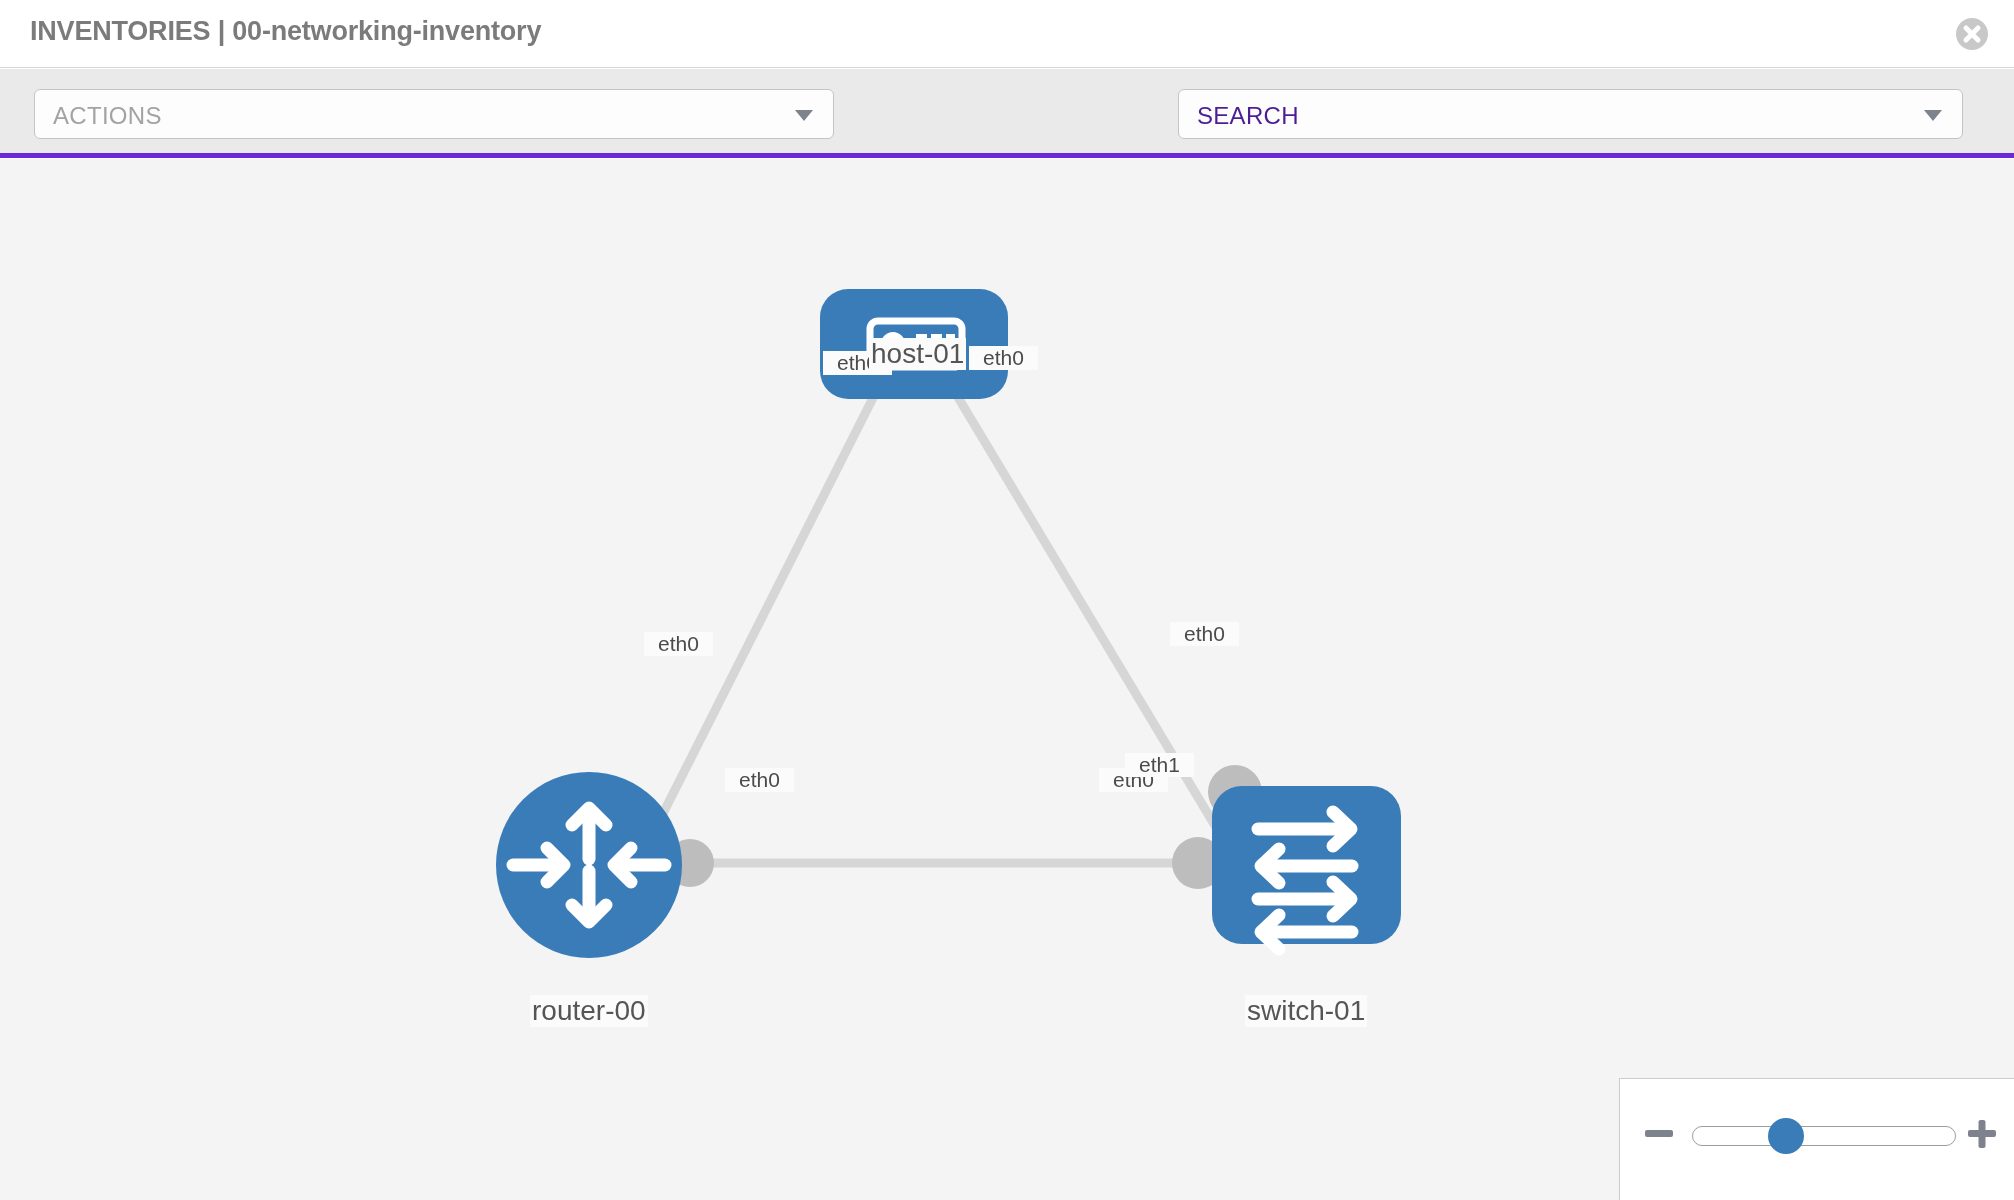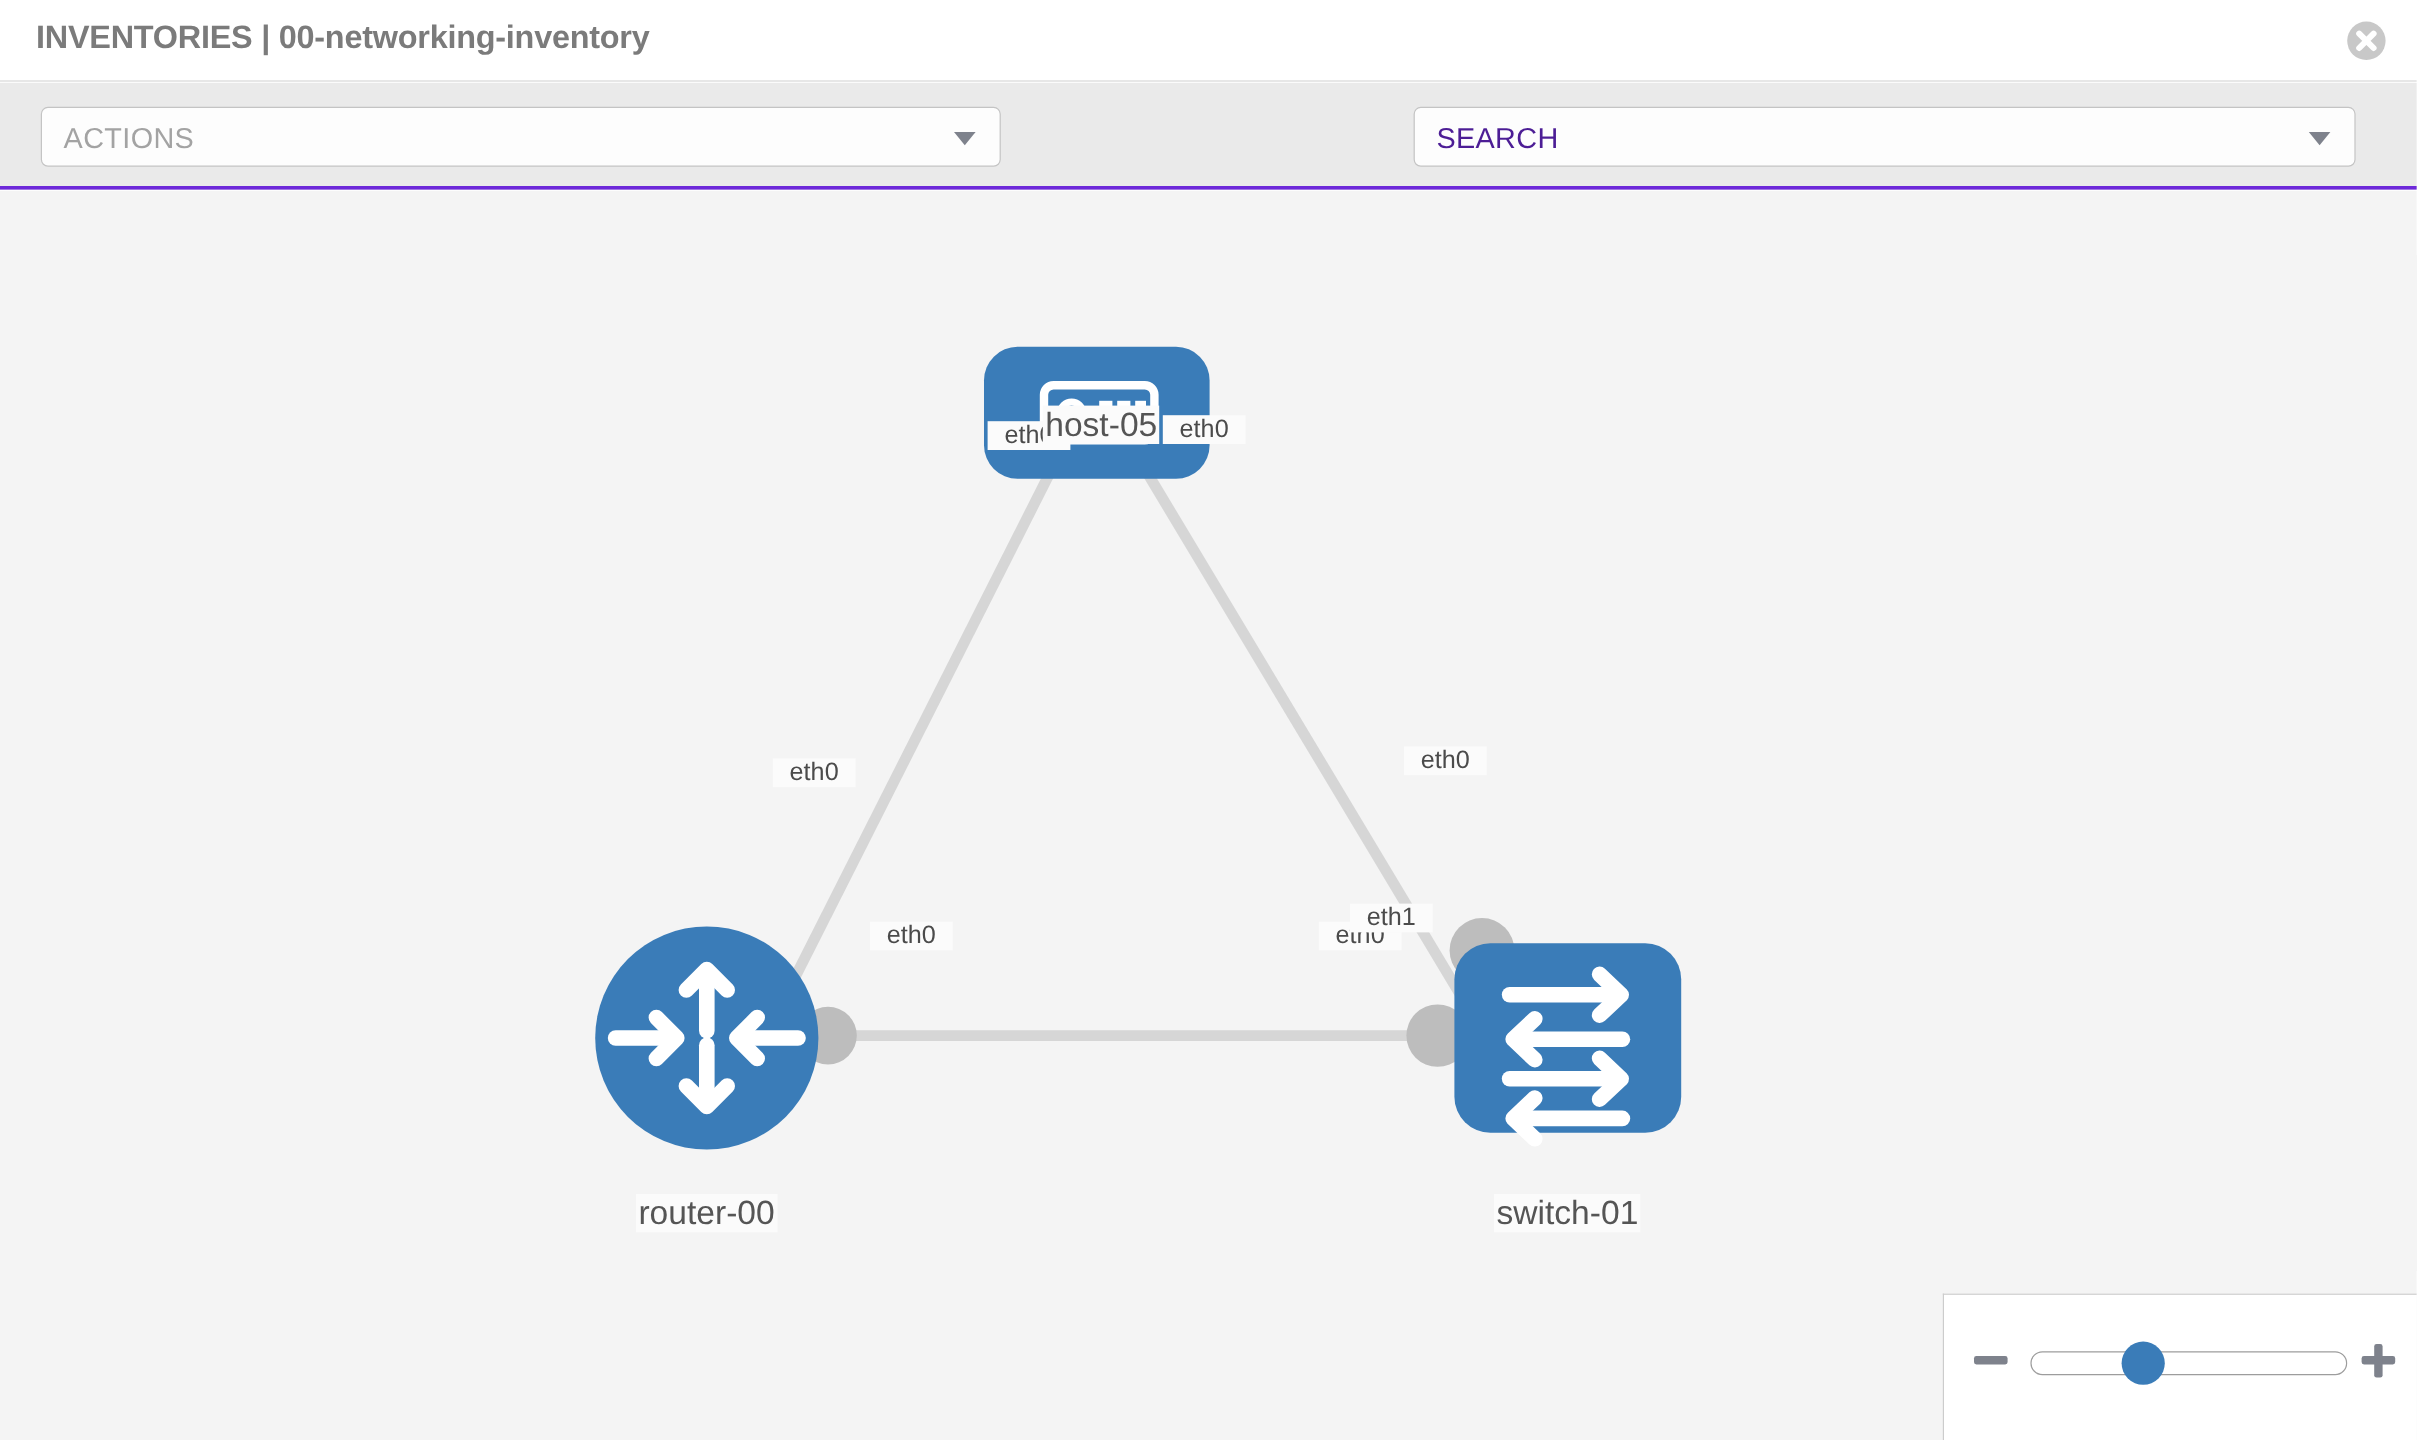--- a/index.html
+++ b/index.html
@@ -51,21 +51,21 @@
   }
   .close-btn svg { display: block; }
 
   
   .toolbar {
     position: absolute;
     left: 0; top: 69px;
     width: 2014px;
     height: 89px;
     background: #eaeaea;
-    border-bottom: 3px solid #6d28d9;
+    border-bottom: 5px solid #6d28d9;
   }
   .actions-select {
     position: absolute;
     left: 34px;
     top: 20px;
     width: 800px;
     height: 50px;
     background: #fdfdfd;
     border: 1px solid #c4c4c4;
     border-radius: 6px;
@@ -316,21 +316,21 @@
     </svg>
 
     <div class="iface-label" style="left:823px; top:192px;">eth0</div>
     <div class="iface-label" style="left:969px; top:187px;">eth0</div>
     <div class="iface-label" style="left:644px; top:473px;">eth0</div>
     <div class="iface-label" style="left:1170px; top:463px;">eth0</div>
     <div class="iface-label" style="left:725px; top:609px;">eth0</div>
     <div class="iface-label" style="left:1099px; top:609px;">eth0</div>
     <div class="iface-label" style="left:1125px; top:594px;">eth1</div>
 
-    <div class="node-label" style="left:869px; top:179px;">host-05</div>
+    <div class="node-label" style="left:869px; top:179px;">host-01</div>
     <div class="node-label" style="left:530px; top:836px;">router-00</div>
     <div class="node-label" style="left:1245px; top:836px;">switch-01</div>
   </div>
 
   <div class="zoom-panel">
 
     <div class="zoom-minus">
       <svg width="34" height="34" viewBox="0 0 34 34">
         <rect x="3" y="13" width="28" height="7" rx="2" fill="#7e828c"></rect>
       </svg>

